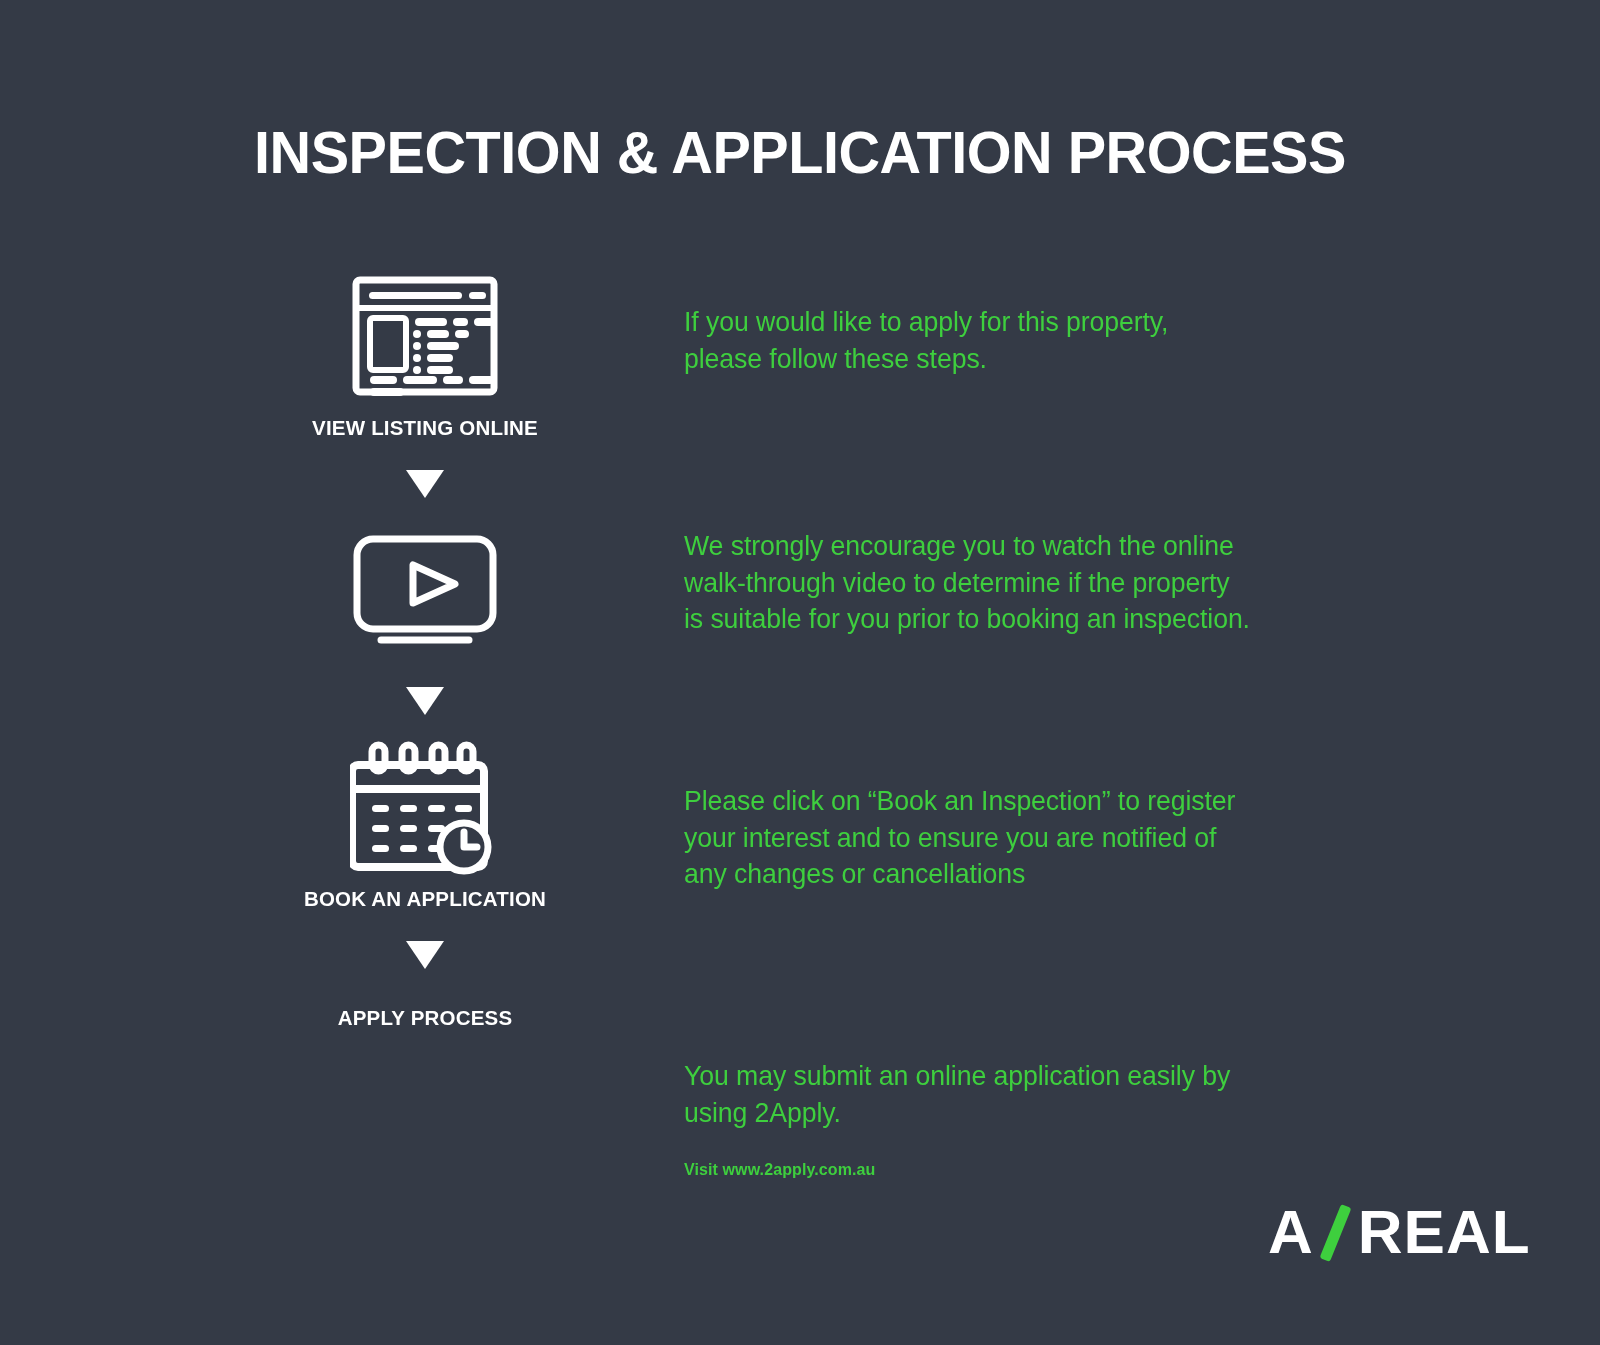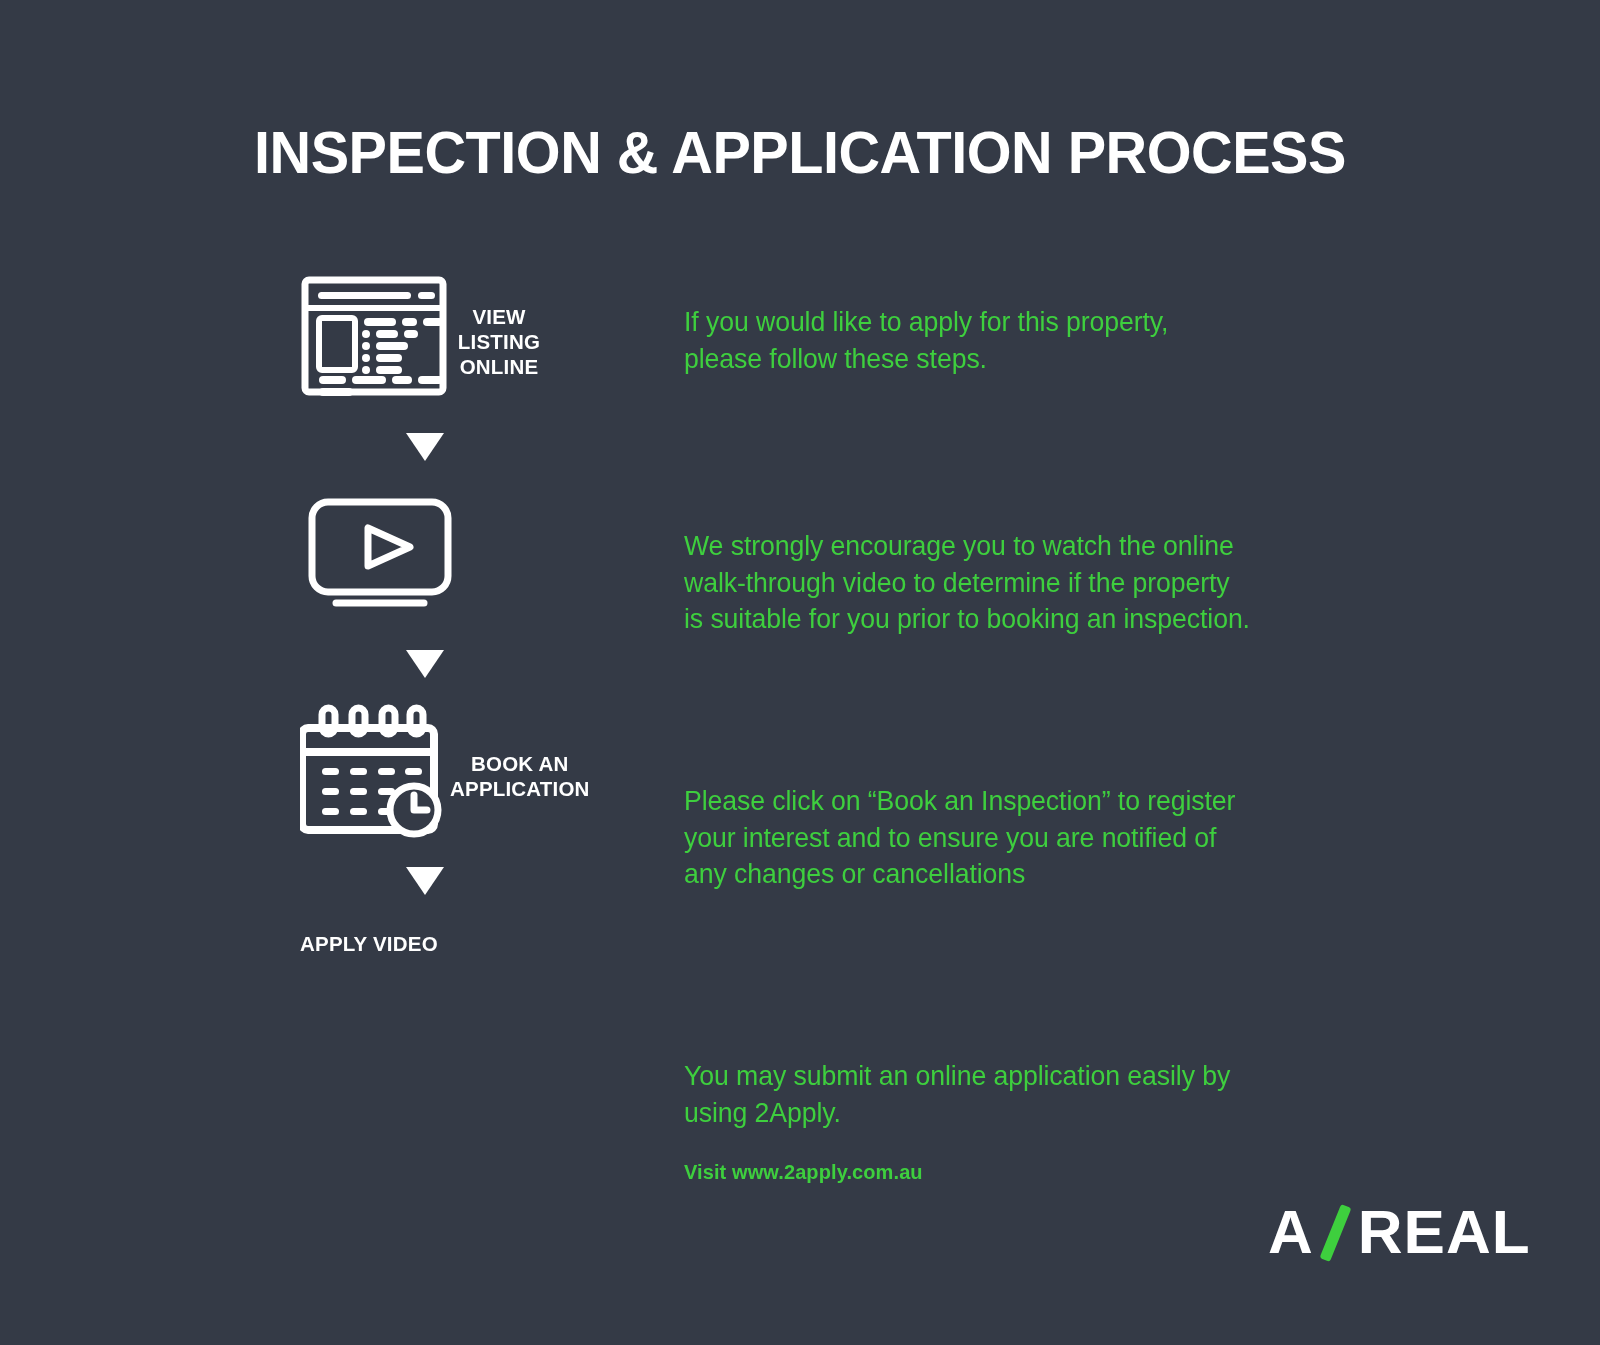--- a/index.html
+++ b/index.html
@@ -37,21 +37,21 @@
   
   .steps {
     position: absolute;
     left: 300px;
     top: 268px;
     width: 250px;
   }
   .step {
     width: 250px;
     display: flex;
-    flex-direction: row;
+    flex-direction: column;
     align-items: center;
   }
   .icon-box {
     width: 160px;
     height: 135px;
     display: flex;
     align-items: center;
     justify-content: center;
   }
   .step-label {
@@ -100,21 +100,21 @@
   #copy2 { top: 528px; }
   #copy3 { top: 783px; }
   #copy4 { top: 1058px; }
   .visit {
     position: absolute;
     left: 684px;
     top: 1161px;
     color: #3ecf3e;
     font-family: "Liberation Sans", sans-serif;
     font-weight: bold;
-    font-size: 20px;
+    font-size: 16px;
     letter-spacing: 0.1px;
   }
 
   
   .logo {
     position: absolute;
     left: 1268px;
     top: 1196px;
     display: flex;
     align-items: center;
@@ -237,21 +237,21 @@
       <div class="step-label">BOOK AN APPLICATION</div>
     </div>
 
     <div class="gap-a"></div>
     <div class="arrow">
         <div class="tri"></div>
       </div>
     <div class="gap-b"></div>
 
     <div class="step">
-      <div class="step-label">APPLY VIDEO</div>
+      <div class="step-label">APPLY PROCESS</div>
     </div>
 
   </div>
 
   <div class="copy" id="copy1">If you would like to apply for this property,
 please follow these steps.</div>
   <div class="copy" id="copy2">We strongly encourage you to watch the online
 walk-through video to determine if the property
 is suitable for you prior to booking an inspection.</div>
   <div class="copy" id="copy3">Please click on “Book an Inspection” to register

